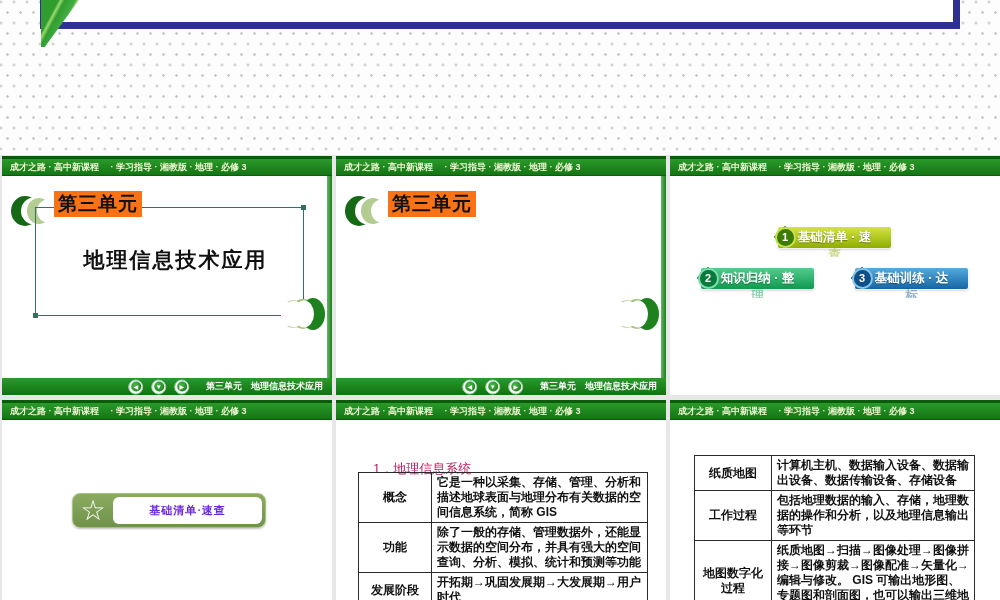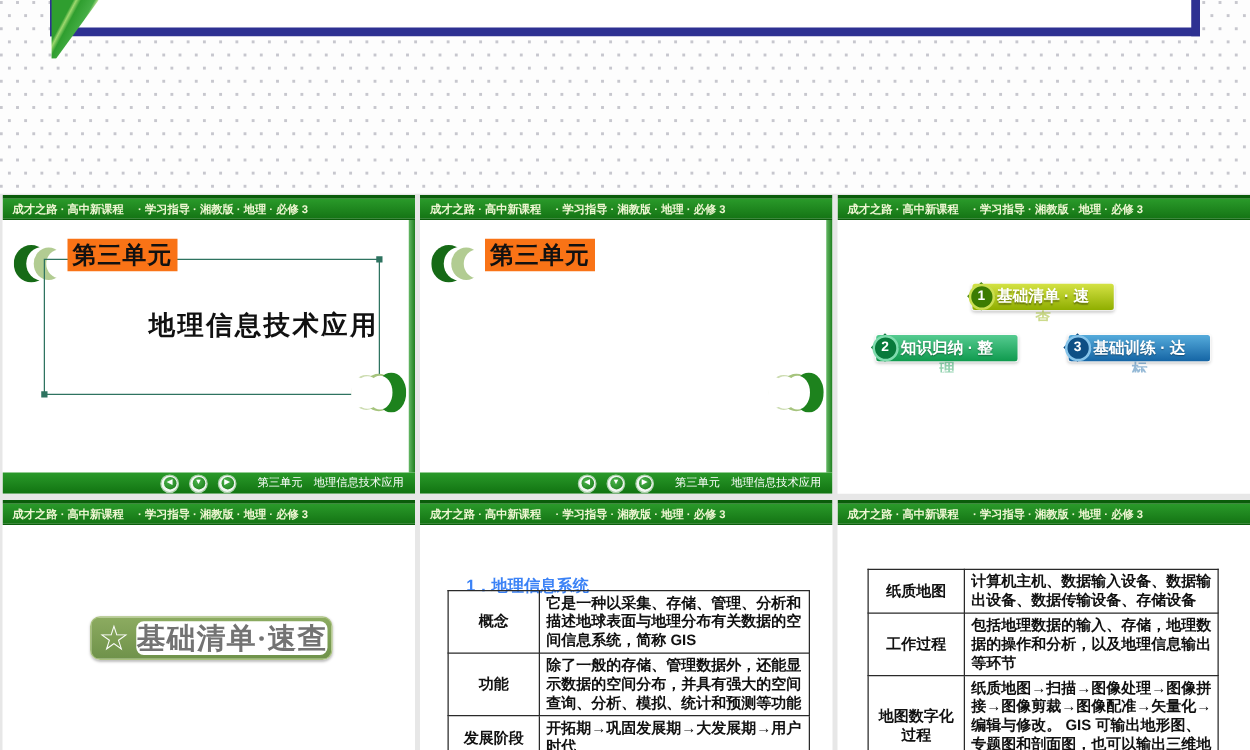--- a/index.html
+++ b/index.html
@@ -39,21 +39,21 @@
     border-bottom:1px solid #0c5e0c;box-sizing:border-box;
     color:#eef6d2;font-size:9px;font-weight:bold;line-height:16px;
     padding-left:8px;white-space:nowrap;overflow:hidden;
   }
   .ftr{
     position:absolute;left:0;right:0;bottom:0;height:17px;
     background:linear-gradient(#2a9a2a,#117311);
   }
   .ftr-label{
     position:absolute;right:9px;top:0;height:17px;line-height:17px;
-    color:#fff;font-size:9px;font-weight:normal;white-space:nowrap;text-align:center;
+    color:#fff;font-size:9px;font-weight:bold;white-space:nowrap;text-align:center;
   }
   .navs{position:absolute;left:50%;top:50%;transform:translate(-62%,-50%);display:flex;}
   .navbtn{
     width:13px;height:13px;border-radius:50%;margin:0 4px;
     background:#f2f8f2;border:1px solid #a9cfa9;
     display:flex;align-items:center;justify-content:center;cursor:pointer;
   }
   .navbtn i{
     font-style:normal;width:10px;height:10px;border-radius:50%;
     background:radial-gradient(circle at 38% 35%,#4db64d,#157715);
@@ -67,21 +67,21 @@
   .logo-left{position:absolute;left:9px;top:40px;}
   .unit-label{
     position:absolute;left:52px;top:35px;font-size:19px;font-weight:bold;
     color:#111;background:#f97316;padding:0 4px;z-index:2;letter-spacing:1px;
   }
   .tbox{position:absolute;left:33px;top:51px;width:267px;height:107px;border:1px solid #2e7360;}
   .tbox .sq{position:absolute;width:5px;height:5px;background:#2e7360;}
   .tbox .sq.tr{right:-3px;top:-3px;}
   .tbox .sq.bl{left:-3px;bottom:-3px;}
   .box-title{
-    position:absolute;left:12px;right:0;top:38px;text-align:right;
+    position:absolute;left:12px;right:0;top:38px;text-align:center;
     font-size:21px;font-weight:bold;color:#111;letter-spacing:2px;
   }
   .logo-right{position:absolute;left:279px;top:142px;z-index:2;}
   
   .banner{
     position:absolute;height:21px;width:113px;border-radius:2px;
     display:flex;align-items:center;justify-content:center;
     color:#fff;font-size:12.5px;font-weight:bold;white-space:nowrap;
     text-shadow:0 1px 1px rgba(0,0,0,.35);cursor:pointer;
     box-shadow:0 0 0 1px rgba(255,255,255,.7),0 1px 3px rgba(0,0,0,.3);
@@ -113,25 +113,25 @@
     border:1px solid #a9c17f;border-radius:8px;display:flex;
     box-shadow:0 1px 2px rgba(0,0,0,.25);
   }
   .sec-star{
     width:40px;display:flex;align-items:center;justify-content:center;
     color:#fff;font-size:28px;line-height:1;
   }
   .sec-inner{
     flex:1;margin:3px 3px 3px 0;background:#fff;border-radius:6px;
     display:flex;align-items:center;justify-content:center;
-    font-size:23px;font-weight:bold;color:#737373;letter-spacing:1px;white-space:nowrap;font-family:Liberation Serif, serif;
+    font-size:11px;font-weight:bold;color:#6d28d9;letter-spacing:1px;white-space:nowrap;font-family:Liberation Serif, serif;
   }
   
   .gis-h1{position:absolute;left:37px;top:42px;font-size:13.5px;font-weight:bold;color:#111;}
-  .gis-h2{position:absolute;left:37px;top:60px;font-size:13px;font-weight:bold;color:#3b82f6;}
+  .gis-h2{position:absolute;left:37px;top:60px;font-size:13px;font-weight:normal;color:#be185d;}
   table.kv{position:absolute;border-collapse:collapse;table-layout:fixed;}
   table.kv td{
     border:1px solid #2a2a2a;padding:2px 5px;
     font-size:12px;line-height:15px;font-weight:bold;color:#111;
     vertical-align:middle;word-break:break-all;
   }
   table.kv td.k{text-align:center;}
   .kv5{left:22px;top:72px;width:290px;}
   .kv5 td.k{width:62px;}
   .kv6{left:24px;top:55px;width:281px;}

